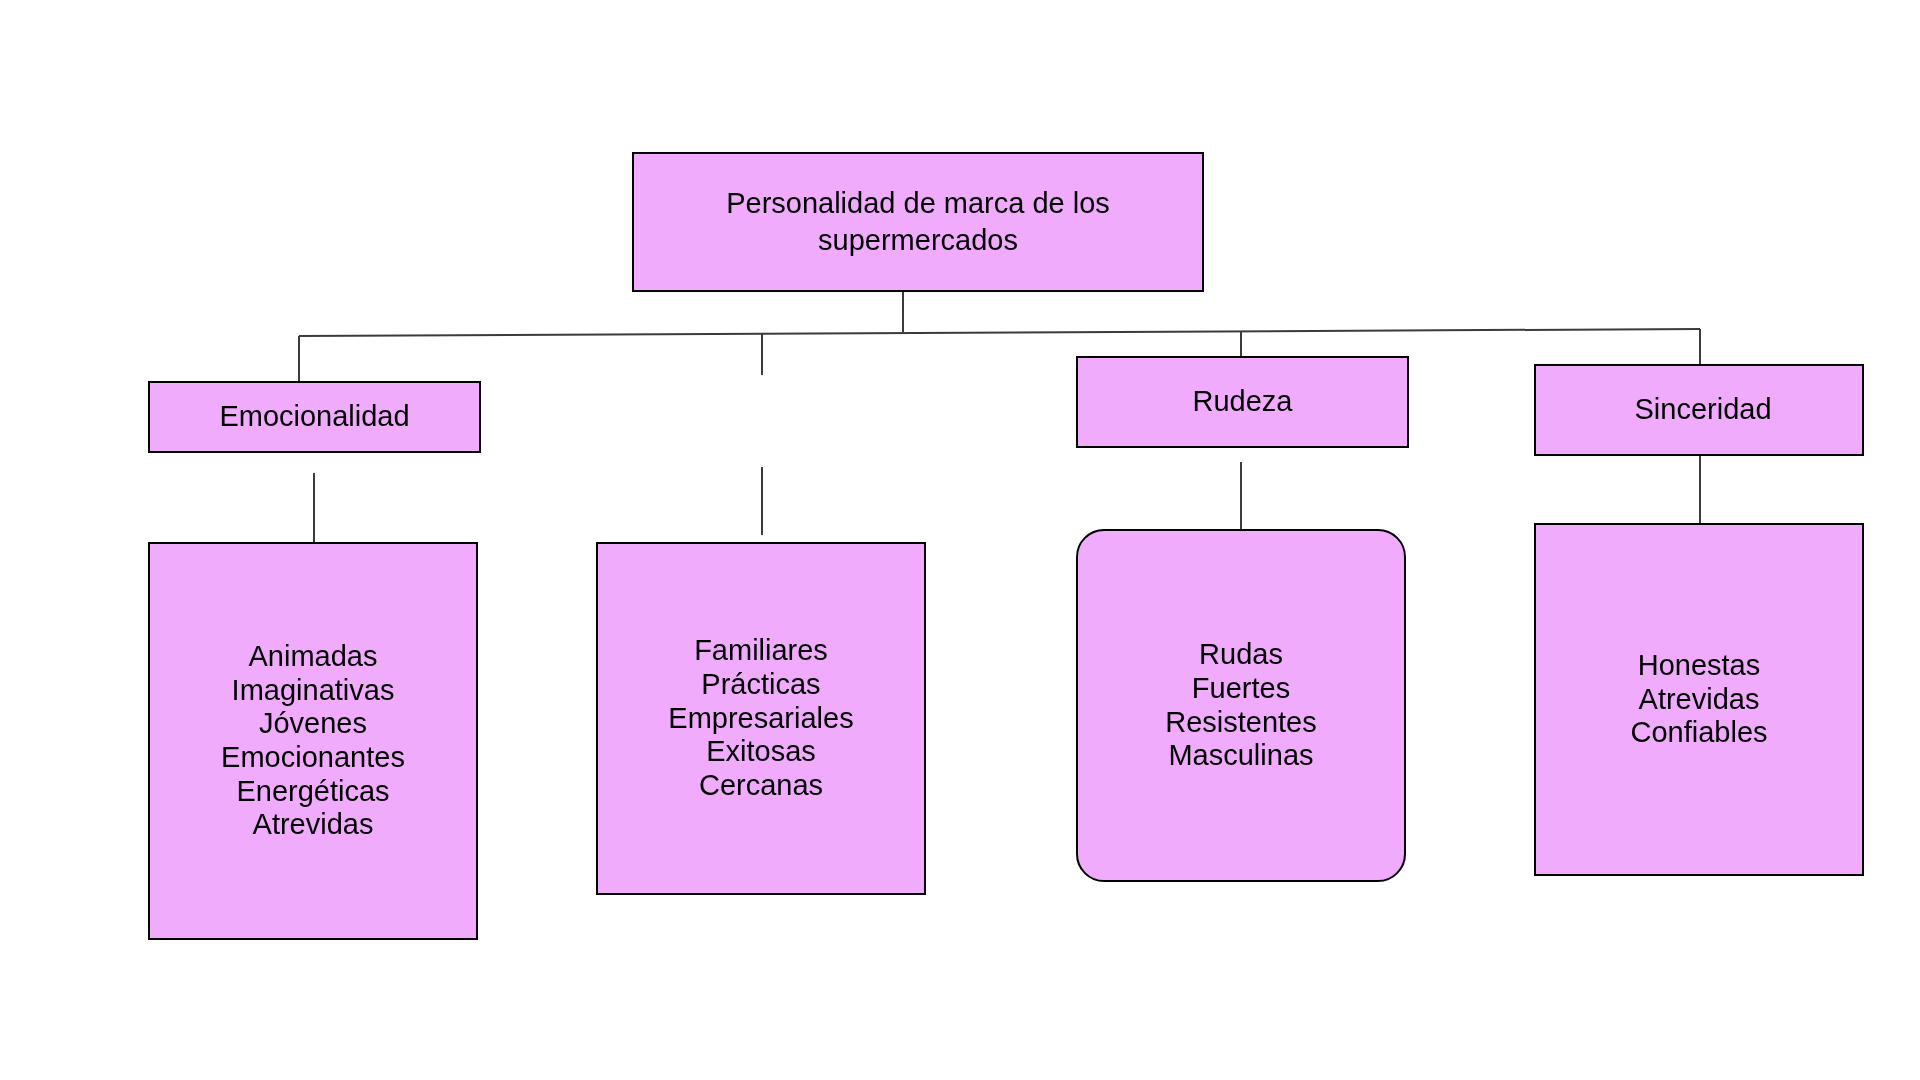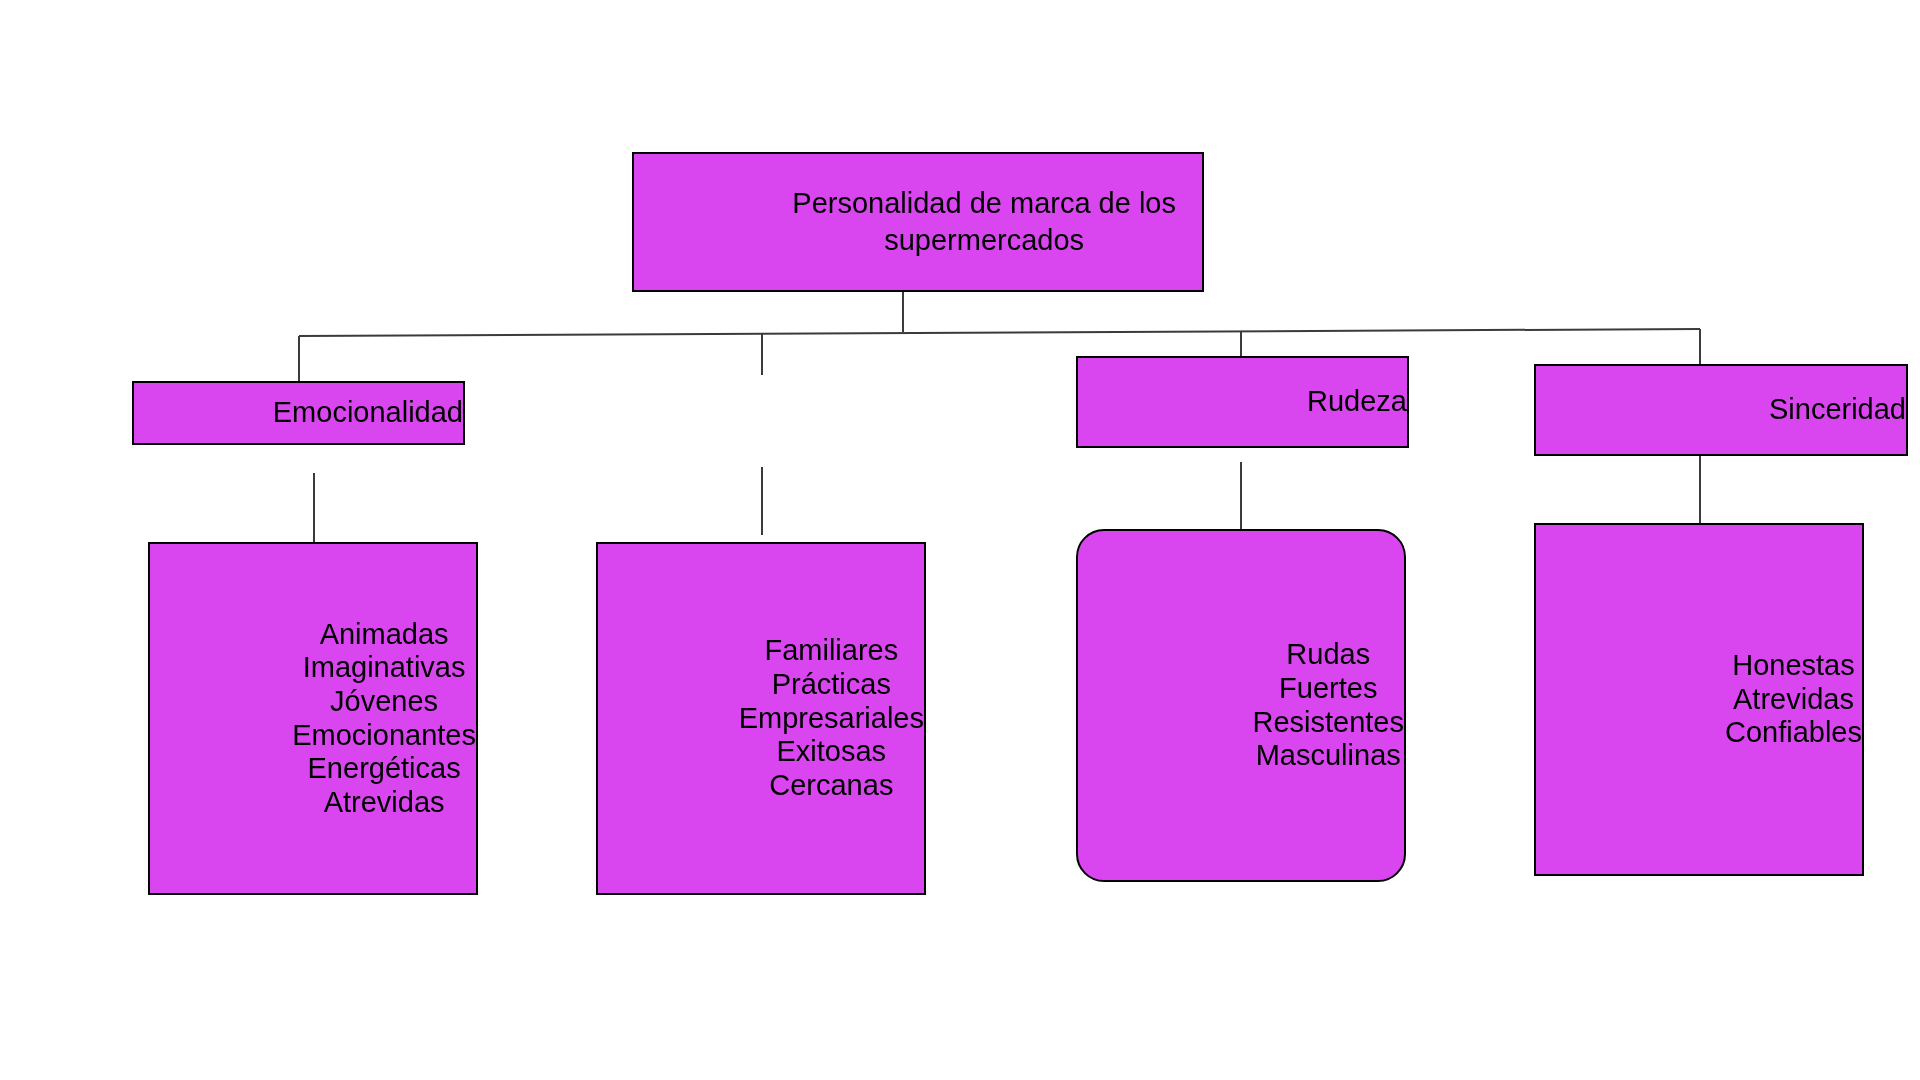--- a/index.html
+++ b/index.html
@@ -26,24 +26,24 @@
     left: 0;
     top: 0;
     width: 1920px;
     height: 1080px;
     pointer-events: none;
   }
   .node-box {
     position: absolute;
     box-sizing: border-box;
     border: 2px solid #000000;
-    background: #d946ef;
+    background: #f0abfc;
     display: flex;
     align-items: center;
-    justify-content: flex-end;
+    justify-content: center;
     text-align: center;
   }
   .node-label {
     display: block;
     line-height: 1.28;
     white-space: pre-line;
   }
   
   #box-root {
     left: 632px;
@@ -52,37 +52,37 @@
     height: 140px;
   }
   #box-root .node-label {
     font-size: 29px;
     padding: 0 26px;
   }
   
   .category-box .node-label {
     font-size: 29px;
   }
-  #box-cat-0 { left: 132px;  top: 381px; width: 333px; height: 64px; }
+  #box-cat-0 { left: 148px;  top: 381px; width: 333px; height: 72px; }
   #box-cat-1 { left: 596px;  top: 375px; width: 333px; height: 92px; }
   #box-cat-2 { left: 1076px; top: 356px; width: 333px; height: 92px; }
-  #box-cat-3 { left: 1534px; top: 364px; width: 374px; height: 92px; padding-left: 8px; }
+  #box-cat-3 { left: 1534px; top: 364px; width: 330px; height: 92px; padding-left: 8px; }
 
   
   .attr-box {
     align-items: center;
   }
   .attr-list {
     display: block;
     font-size: 29px;
     line-height: 1.16;
     text-align: center;
     white-space: pre-line;
   }
-  #box-attr-0 { left: 148px;  top: 542px; width: 330px; height: 353px; }
+  #box-attr-0 { left: 148px;  top: 542px; width: 330px; height: 398px; }
   #box-attr-1 { left: 596px;  top: 542px; width: 330px; height: 353px; }
   #box-attr-2 { left: 1076px; top: 529px; width: 330px; height: 353px; border-radius: 28px; }
   #box-attr-3 { left: 1534px; top: 523px; width: 330px; height: 353px; }
 </style>
 </head>
 <body>
 
 <div id="diagram-root">
 
   <svg id="connectors" viewBox="0 0 1920 1080" width="1920" height="1080" xmlns="http://www.w3.org/2000/svg">

